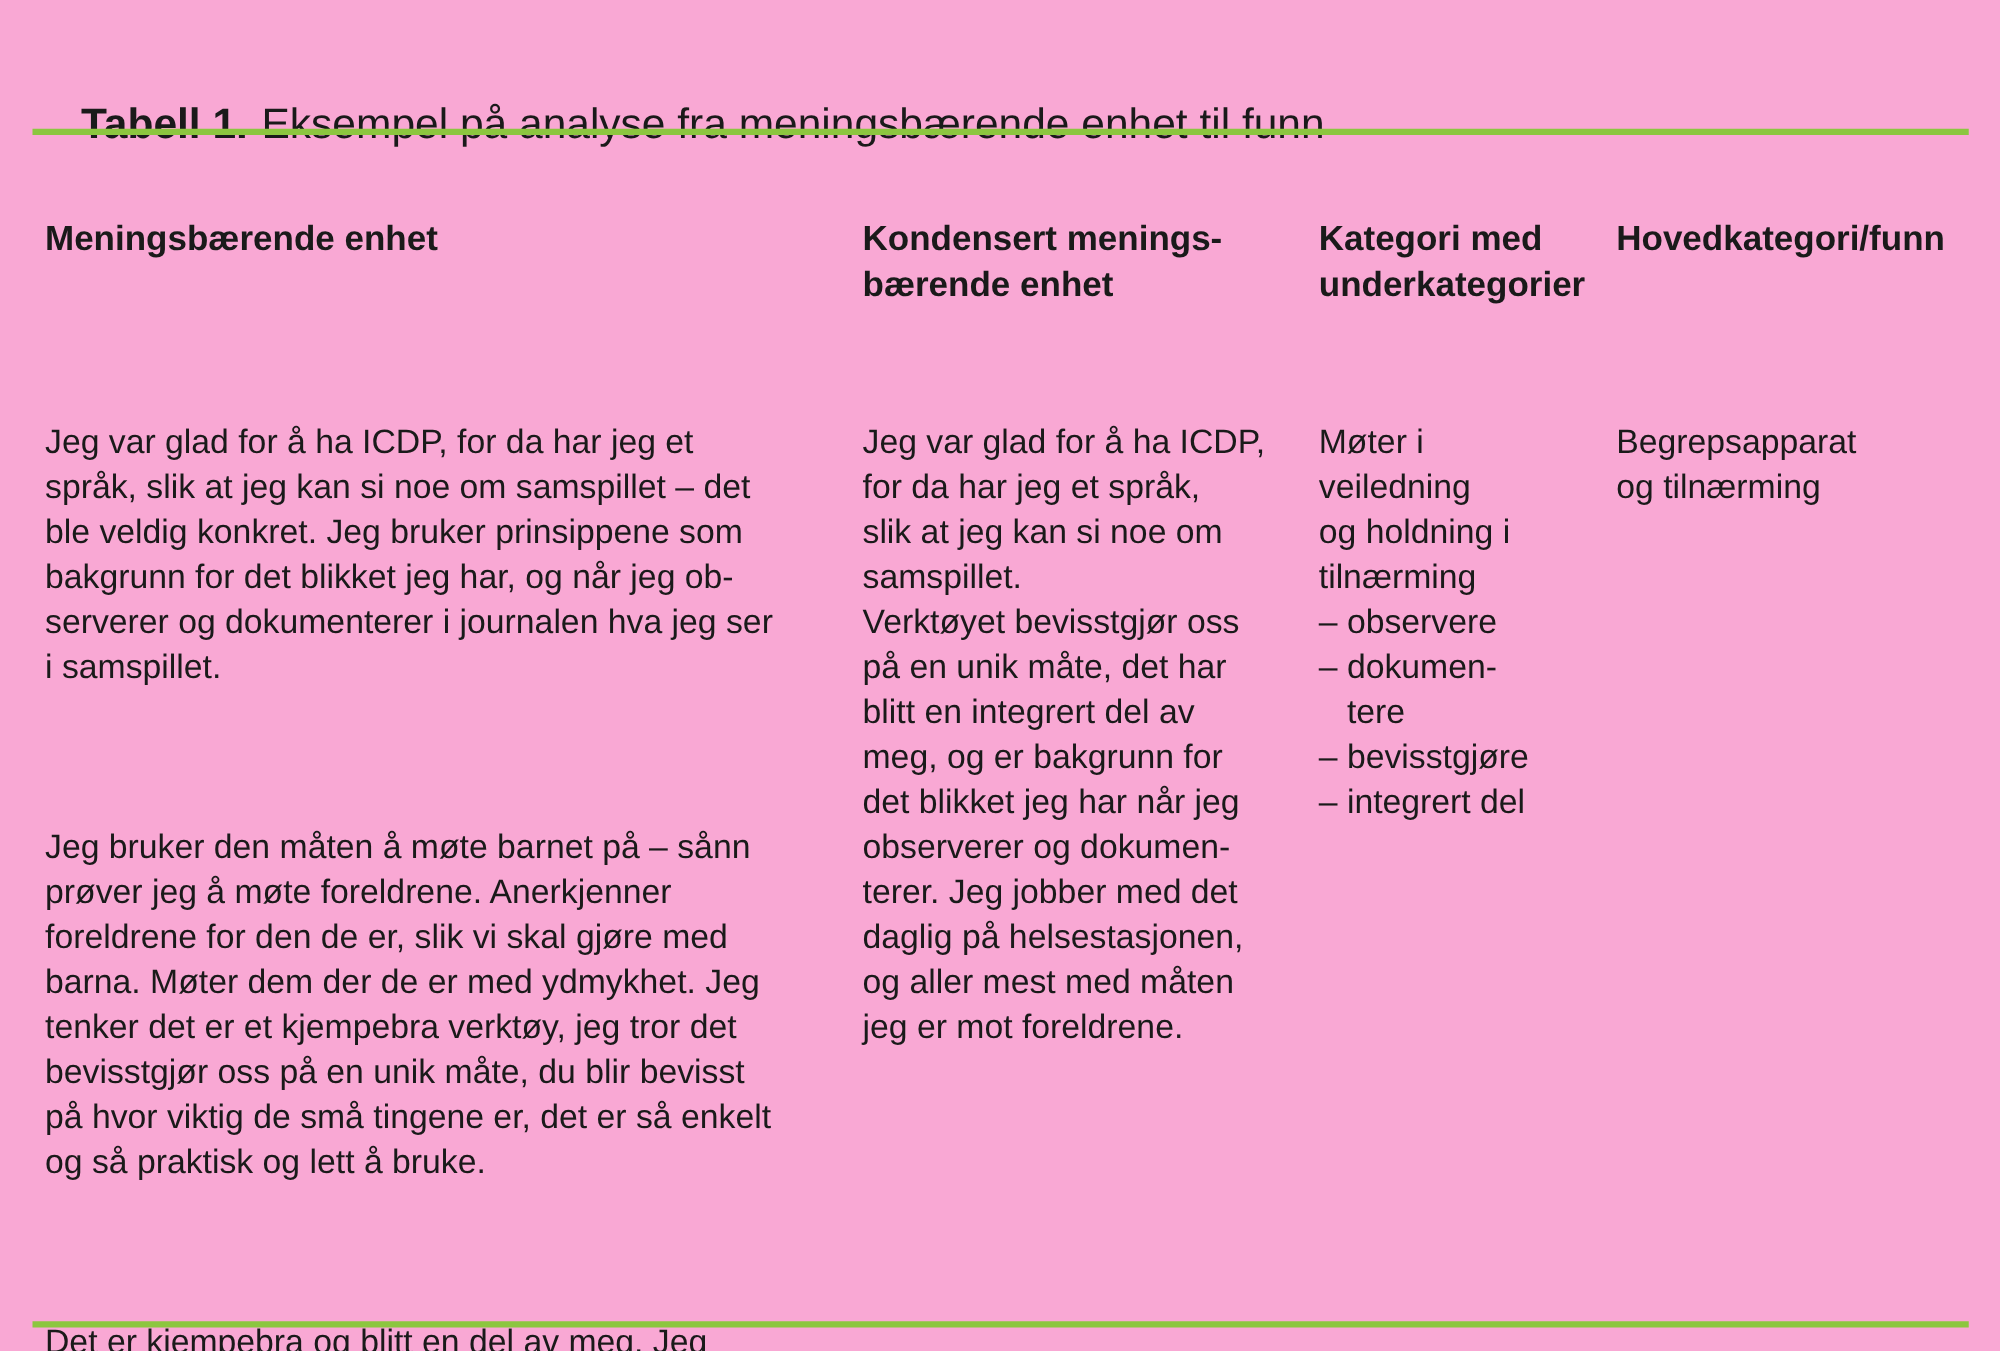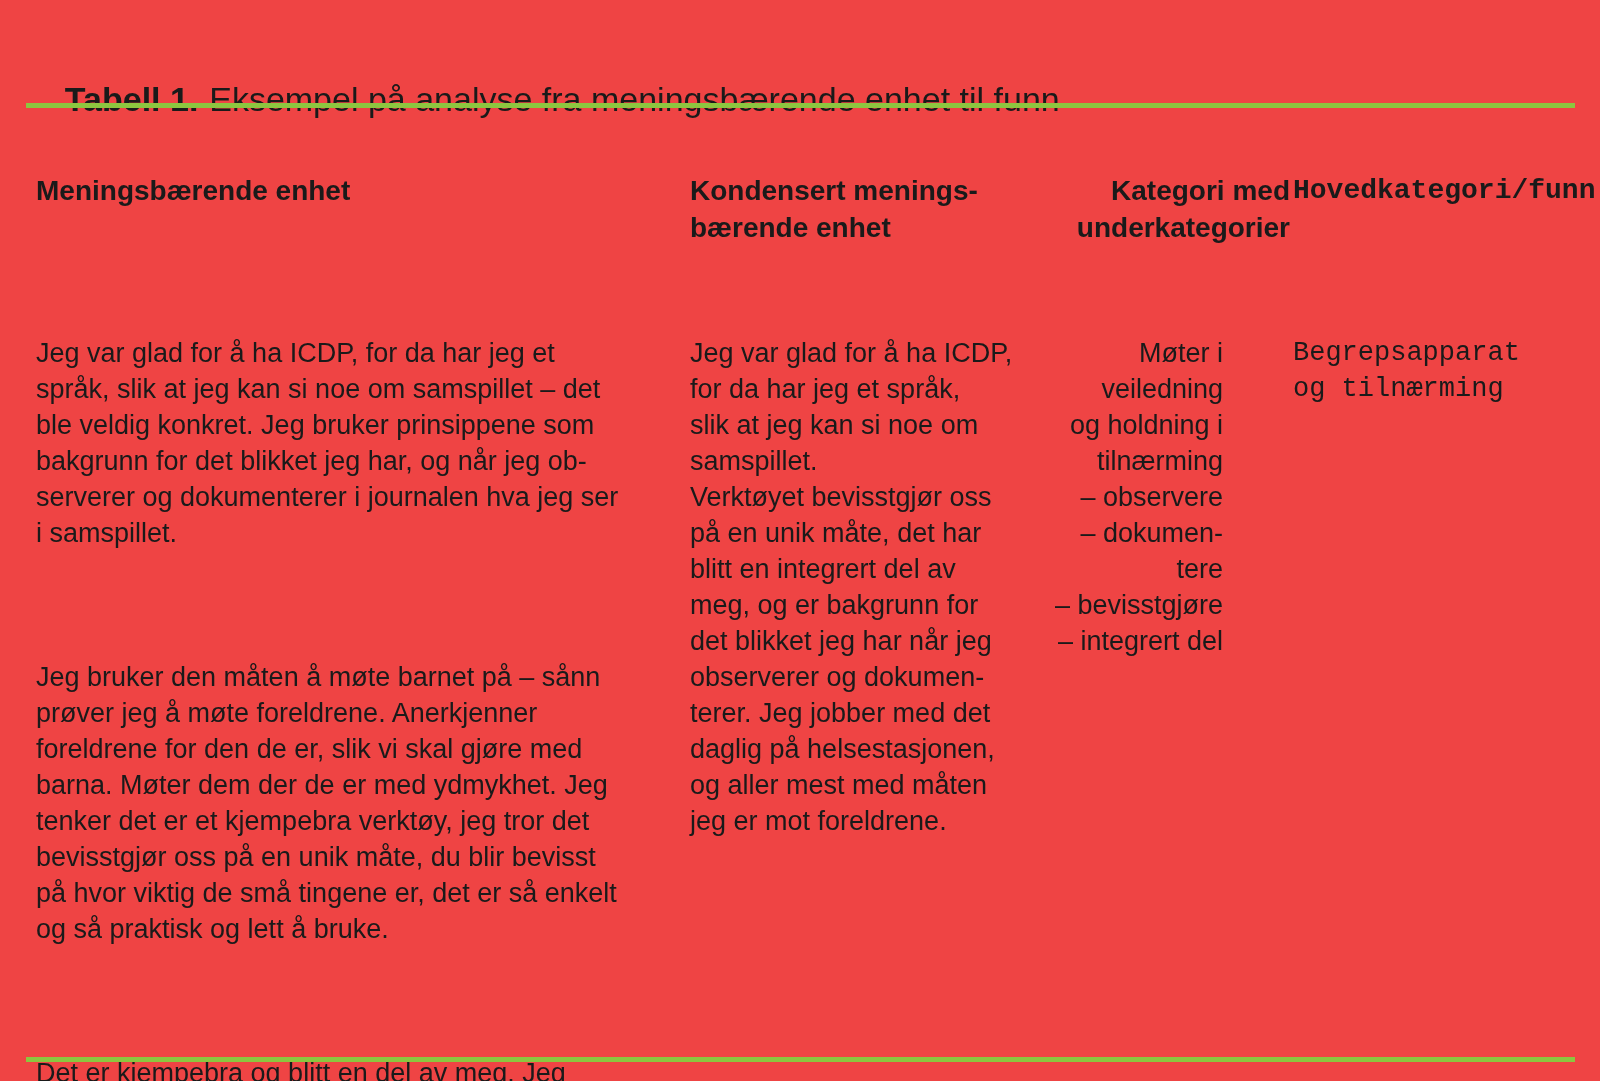--- a/index.html
+++ b/index.html
@@ -1,21 +1,21 @@
 <!DOCTYPE html>
 <html lang="no"><head>
 <meta charset="utf-8">
 <title>Tabell 1</title>
 <style>
   html, body { margin: 0; padding: 0; background: #ffffff; }
   .page {
     position: relative;
     width: 1600px;
     height: 1081px;
-    background: #ef4444;
+    background: #f9a8d4;
     color: #1a1a1a;
     font-family: "Liberation Sans", sans-serif;
     overflow: hidden;
   }
   .table-title {
     position: absolute;
     left: 27px;
     top: 36px;
     font-size: 34px;
     line-height: 42px;
@@ -44,22 +44,22 @@
     left: 0;
     top: 91px;
     font-size: 27px;
     line-height: 36px;
     white-space: pre;
   }
   .para + .para { margin-top: 36px; }
 
   #col-meaning   { left: 36px;   width: 650px; }
   #col-condensed { left: 690px;  width: 360px; }
-  #col-category  { left: 1055px; width: 235px; text-align: right; }
-  #col-main      { left: 1293px; width: 300px; font-family: Liberation Mono, monospace; }
+  #col-category  { left: 1055px; width: 235px; }
+  #col-main      { left: 1293px; width: 300px; }
 </style>
 </head>
 <body>
 
 <div class="page">
 
   <div class="table-title">
     <span class="title-label">Tabell 1.</span><span class="title-text">Eksempel på analyse fra meningsbærende enhet til funn</span>
   </div>
 

